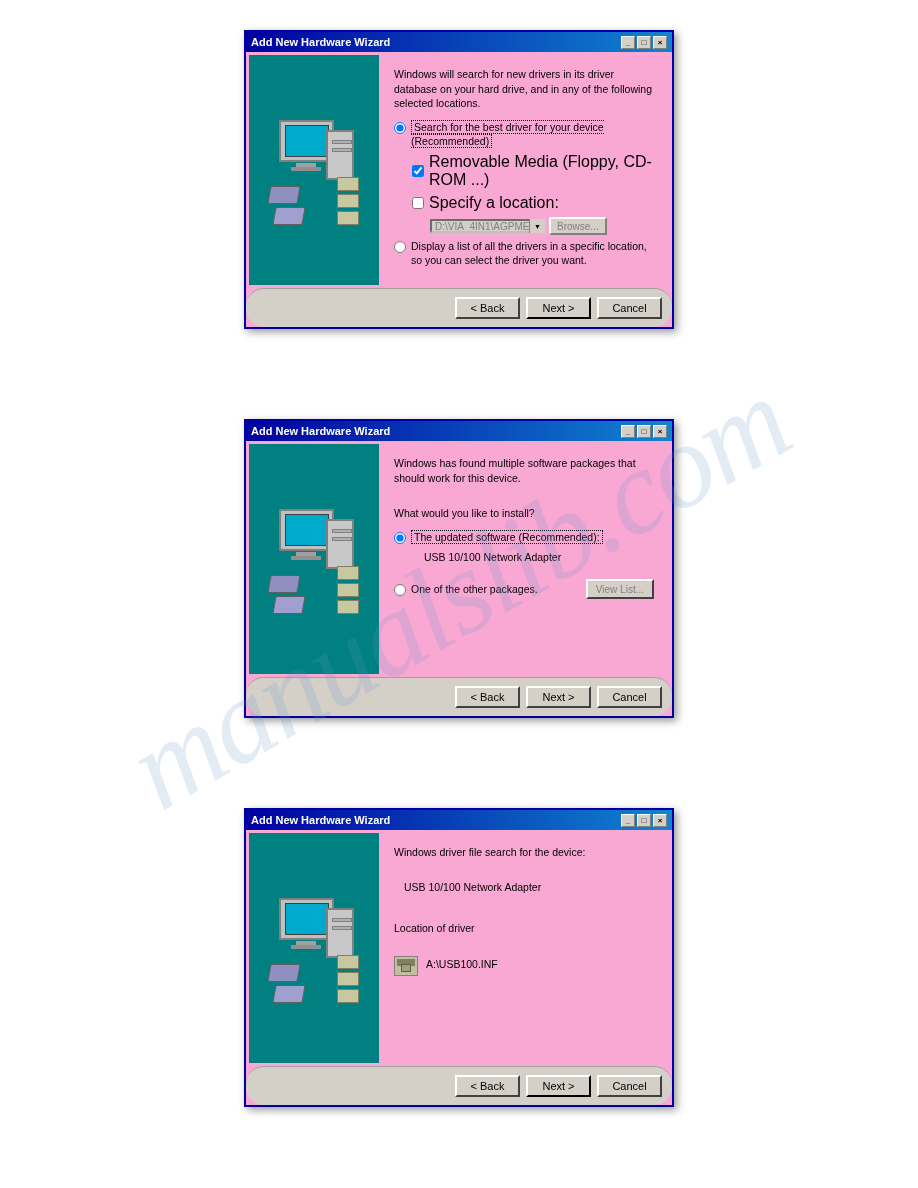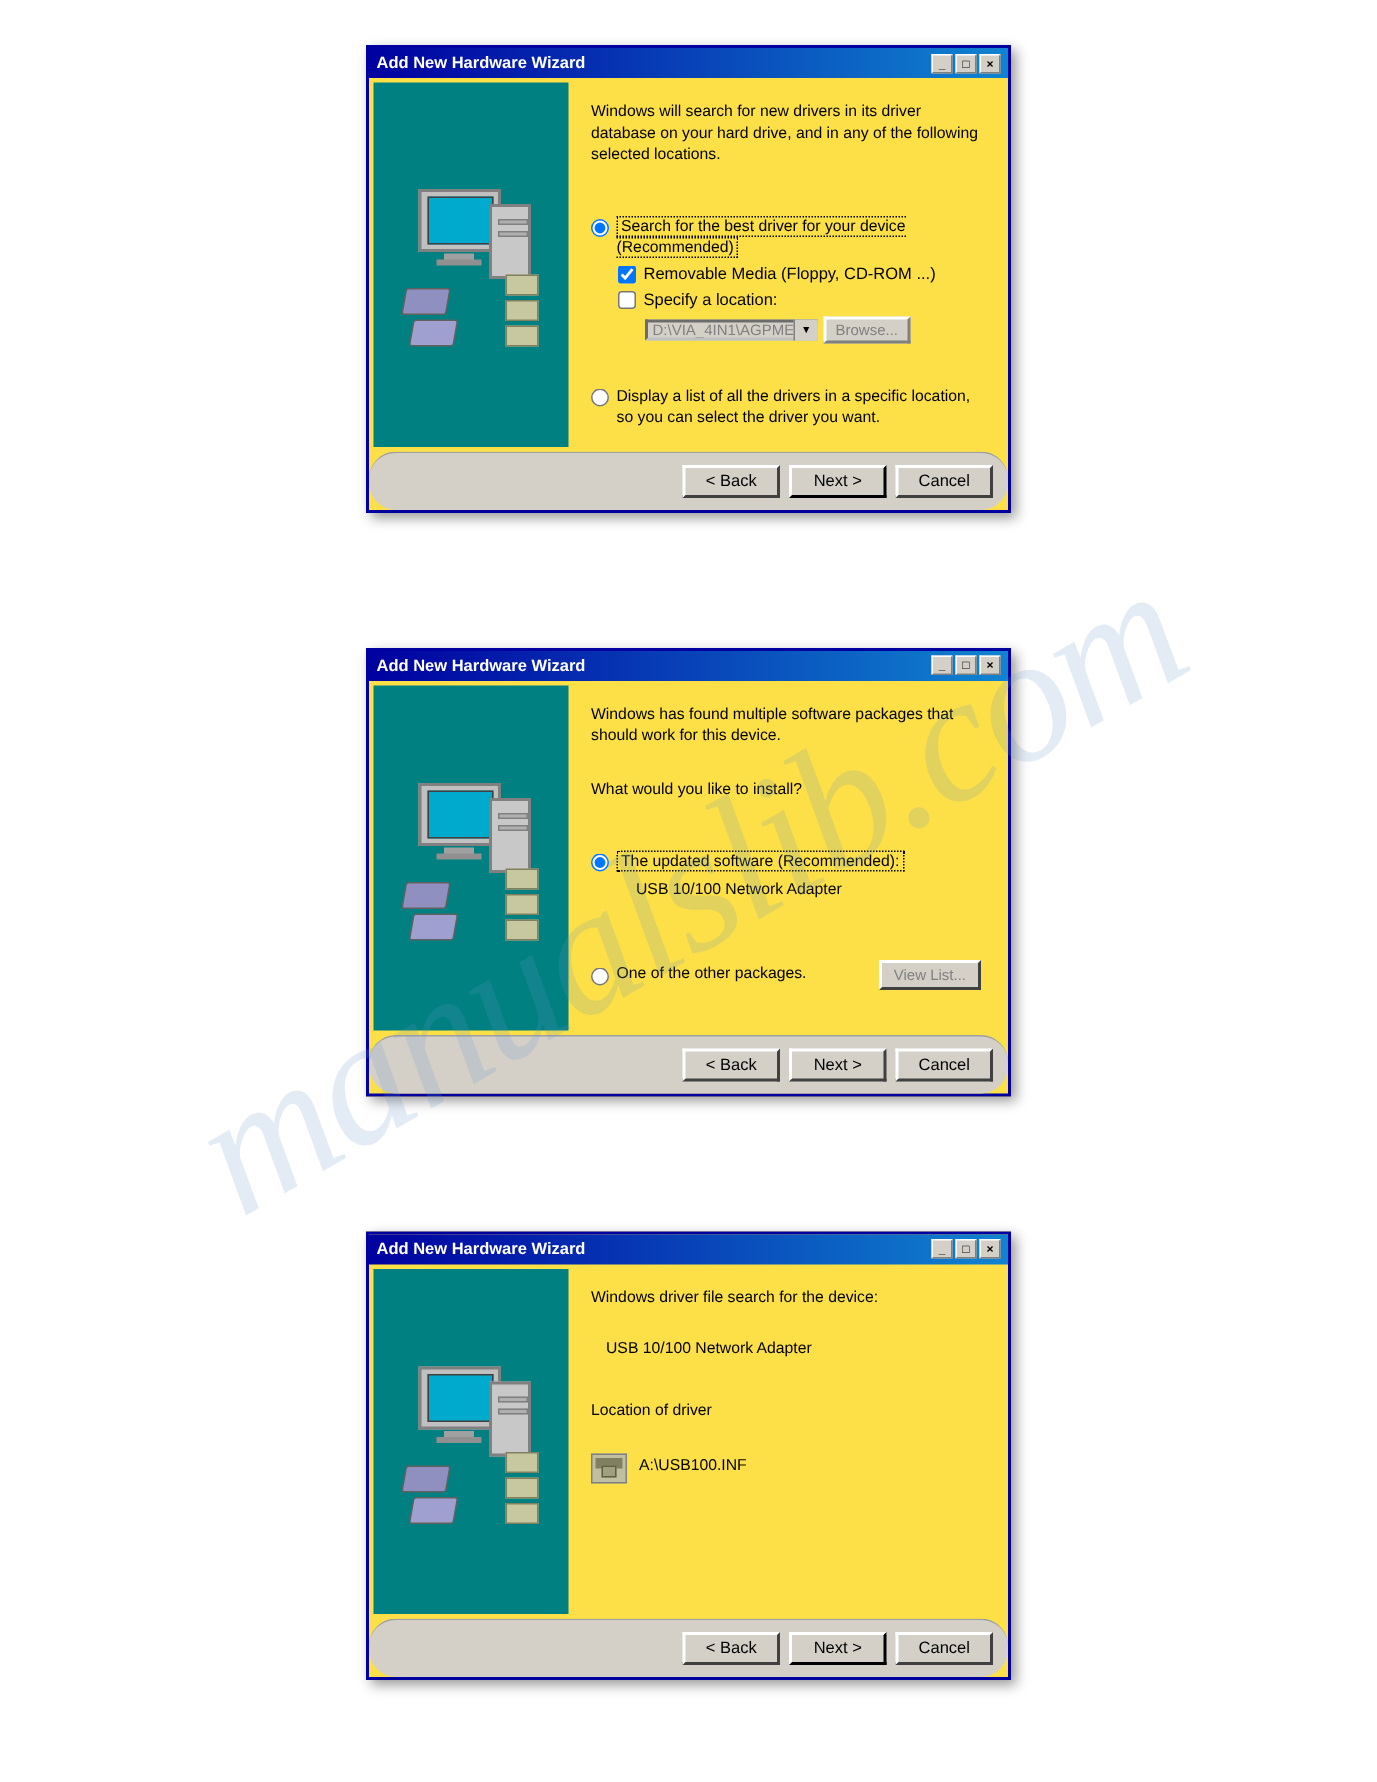--- a/index.html
+++ b/index.html
@@ -38,21 +38,21 @@
     
     .dialog-wrapper {
       display: flex;
       justify-content: center;
       padding: 30px 0 20px 0;
     }
 
     .dialog {
       width: 430px;
       border: 2px solid #0000a0;
-      background: #fde047;
+      background: #f9a8d4;
       box-shadow: 3px 3px 8px rgba(0,0,0,0.4);
       position: relative;
     }
 
     .dialog-titlebar {
       background: linear-gradient(to right, #0000a0, #1084d0);
       color: white;
       padding: 3px 5px;
       font-size: 11px;
       font-weight: bold;
@@ -240,21 +240,20 @@
     .radio-group {
       display: flex;
       flex-direction: column;
       gap: 5px;
     }
 
     .radio-item {
       display: flex;
       align-items: flex-start;
       gap: 5px;
-      margin-top: 24px;
     }
 
     .radio-input {
       margin-top: 1px;
       flex-shrink: 0;
       width: 12px;
       height: 12px;
     }
 
     .radio-label {
@@ -276,21 +275,21 @@
       gap: 5px;
     }
 
     .checkbox-input {
       width: 12px;
       height: 12px;
       flex-shrink: 0;
     }
 
     .checkbox-label {
-      font-size: 11px;
+      font-size: 16px;
       color: #000;
     }
 
     .path-row {
       display: flex;
       align-items: center;
       gap: 4px;
       padding-left: 18px;
     }
 

